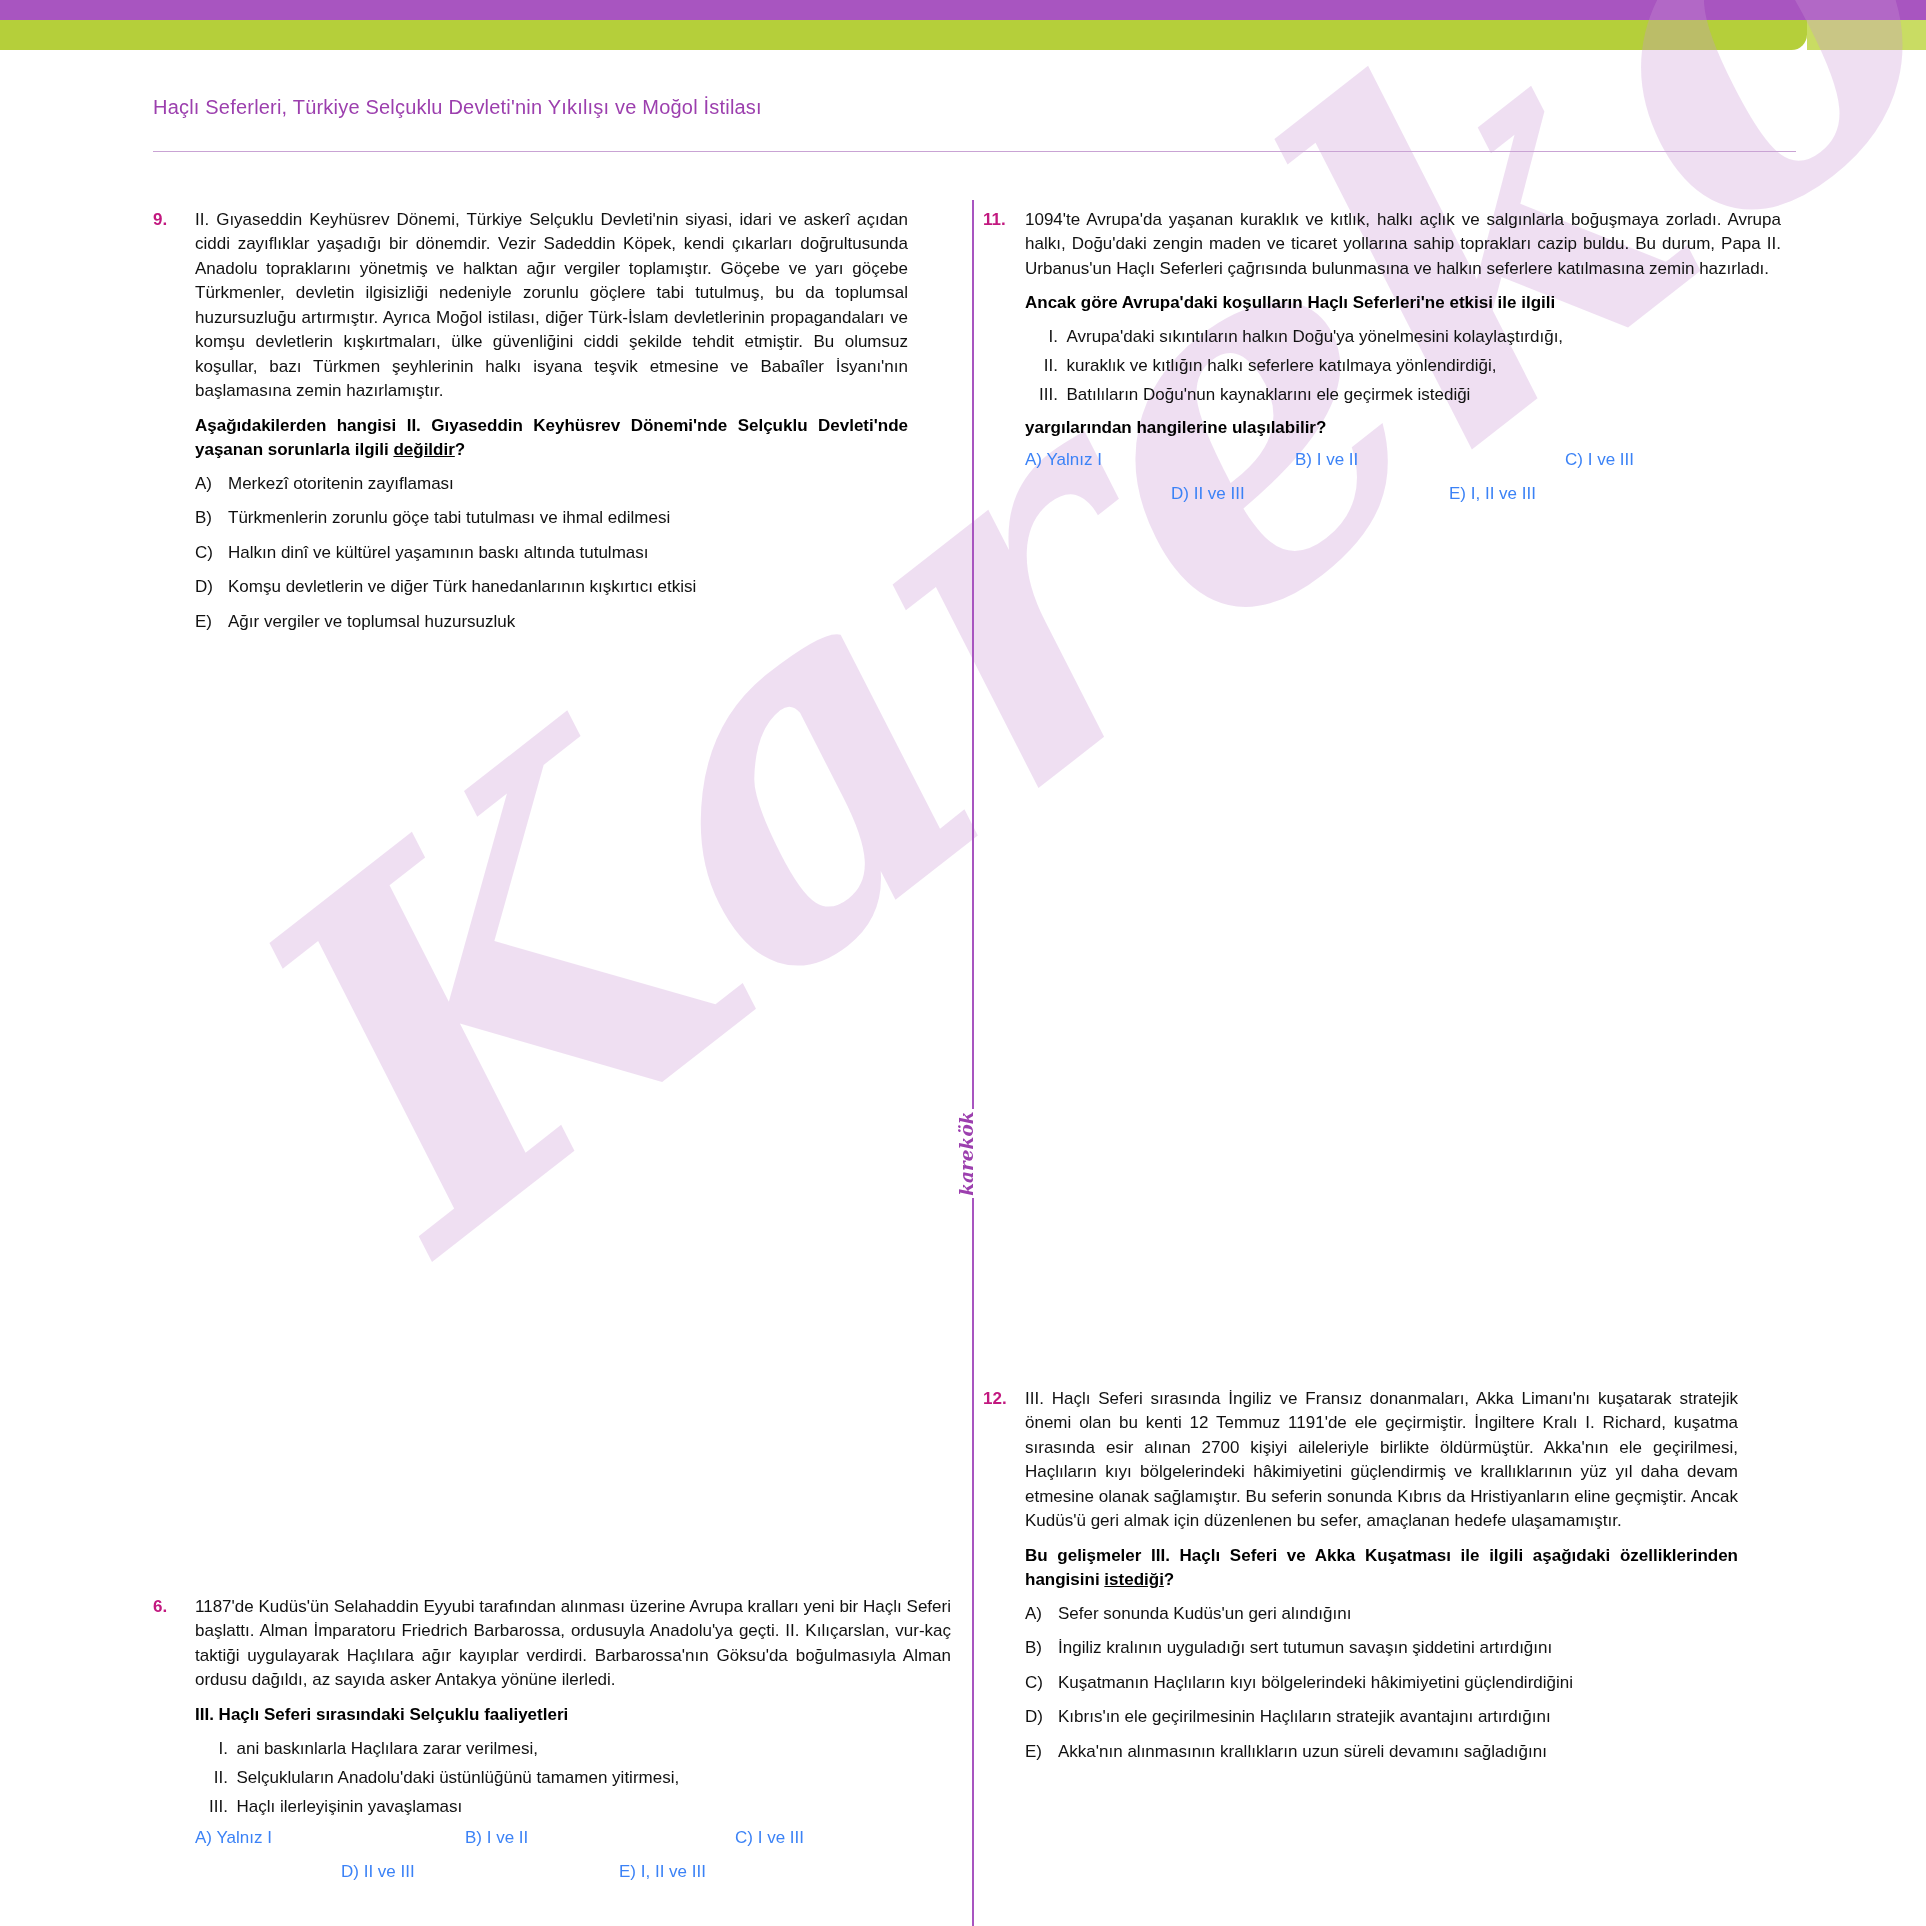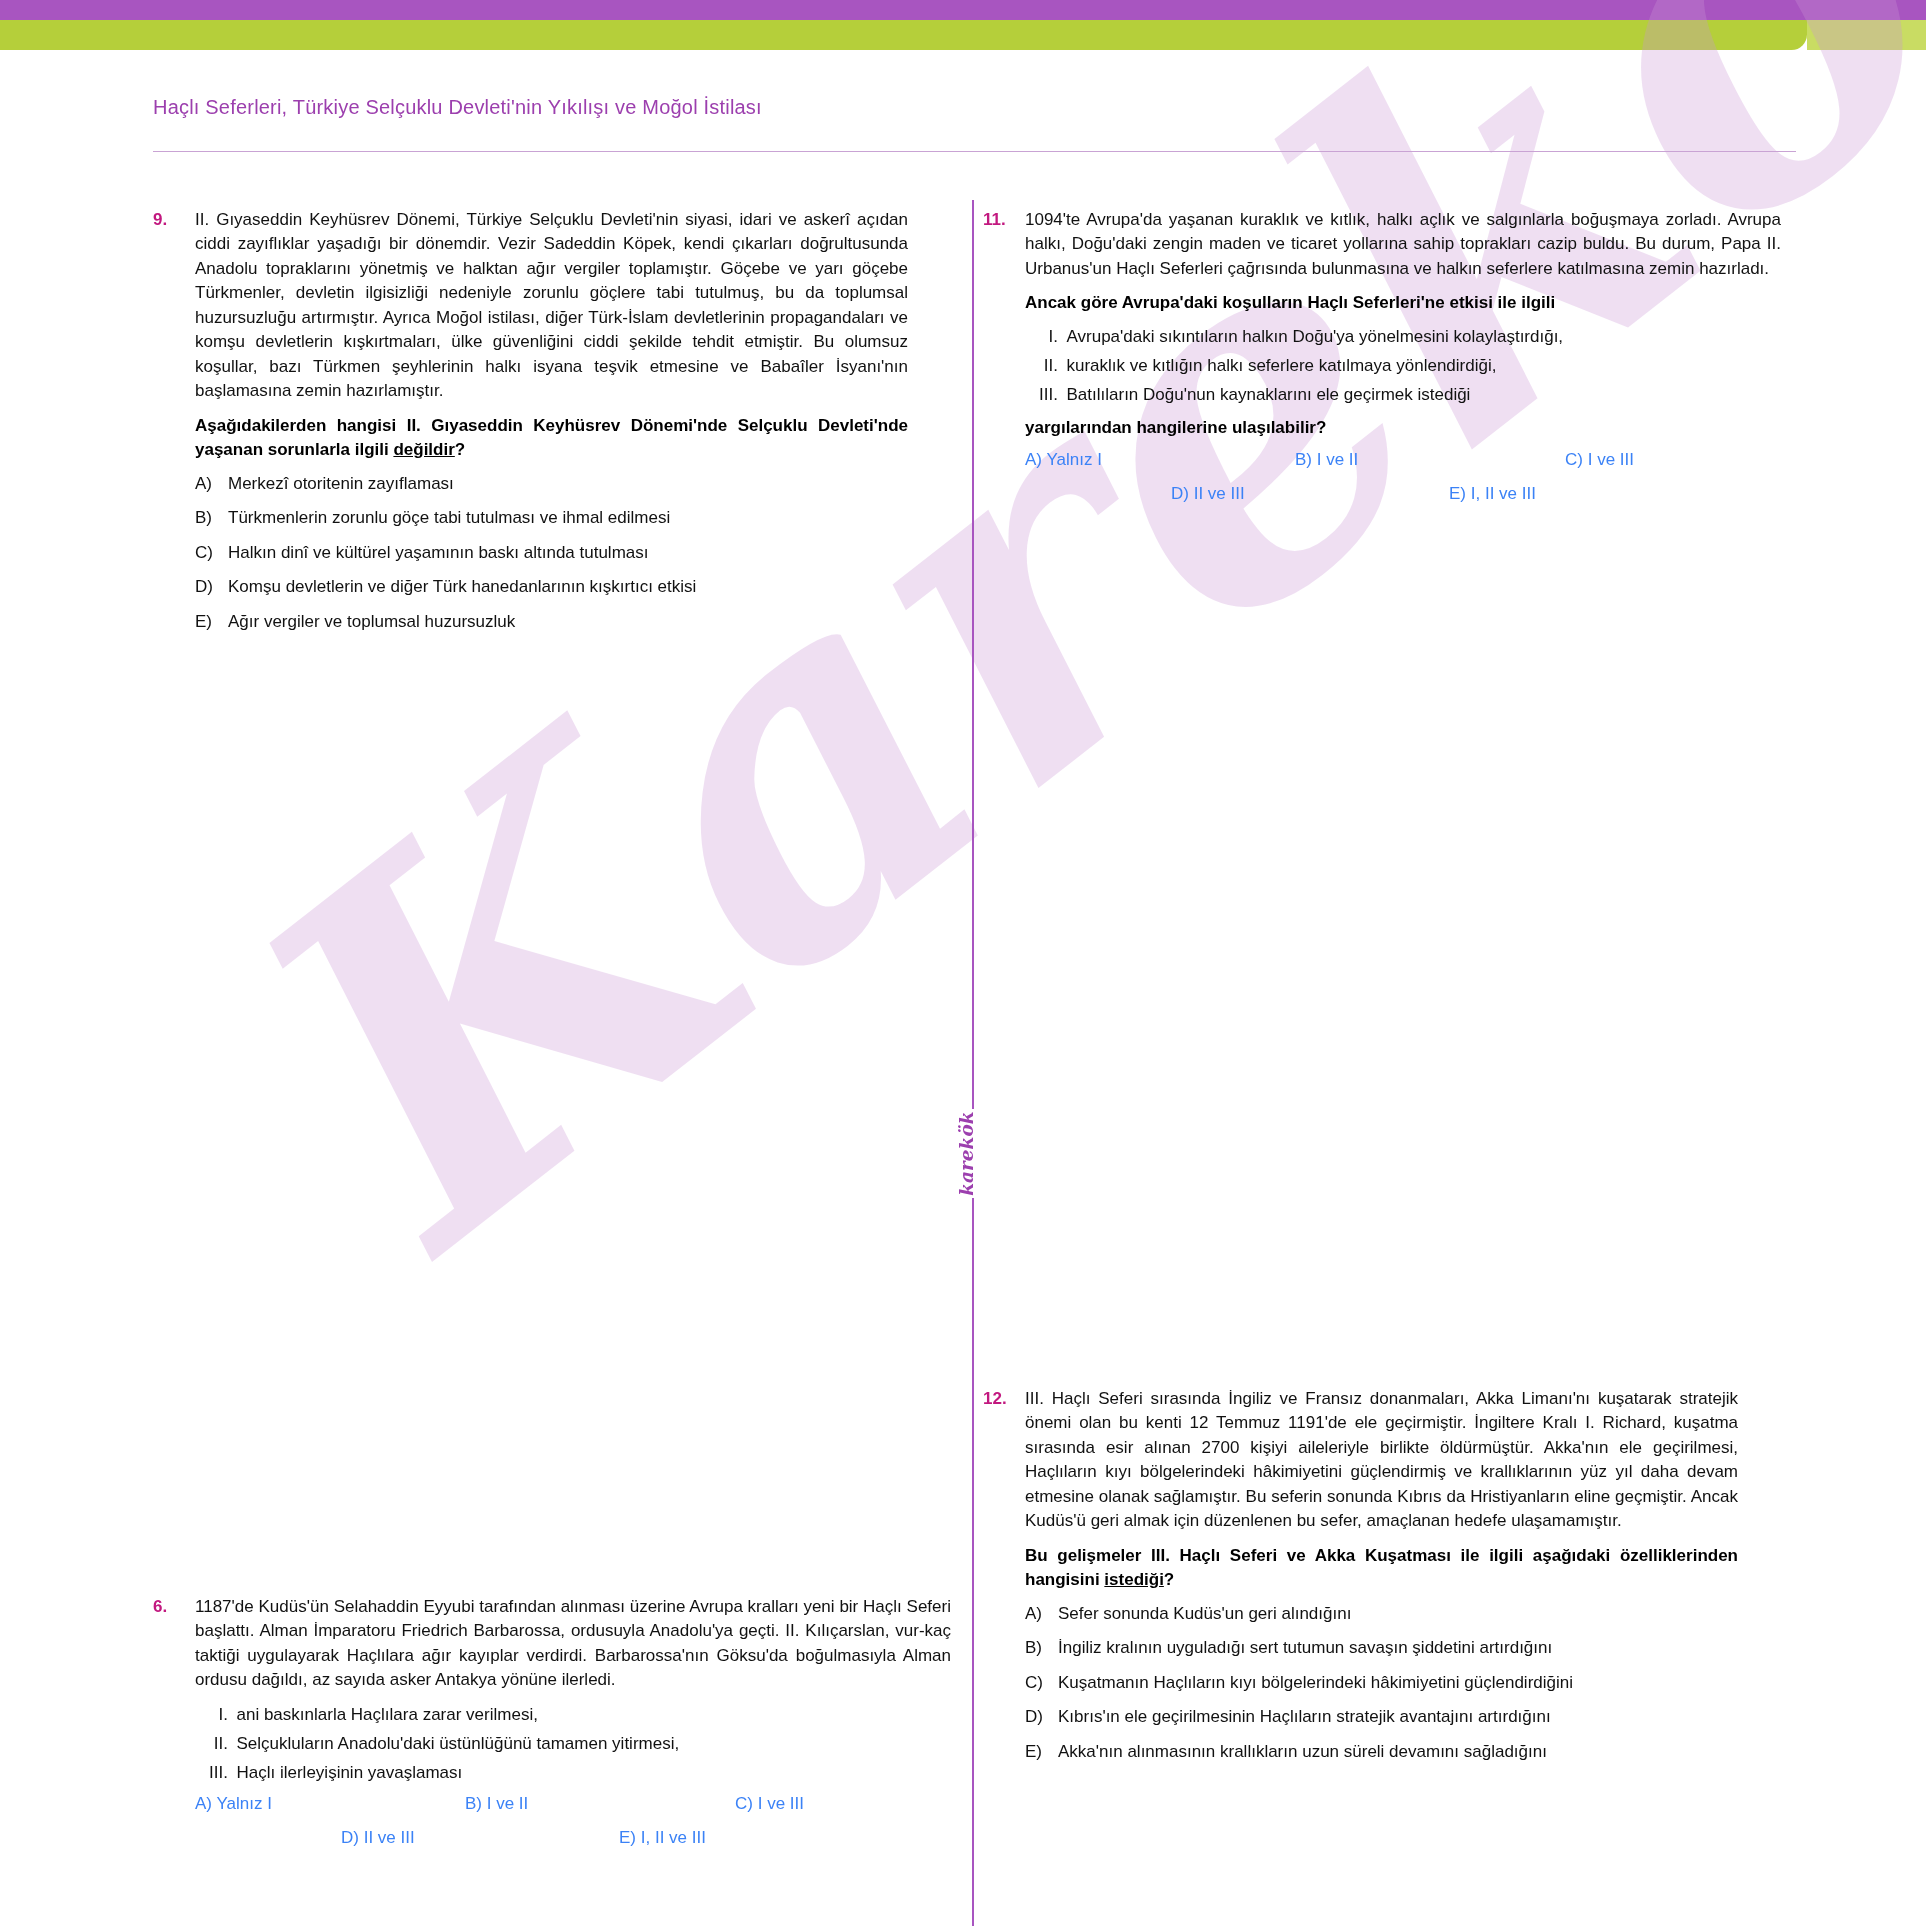--- a/index.html
+++ b/index.html
@@ -258,20 +258,21 @@
           </ul>
         </div>
       </div>
     </div>
 
     <div class="q-block abs" style="top: 1387px; left: 0; width: 755px;">
       <div class="q-row">
         <div class="q-num">6.</div>
         <div class="q-body">
           <p class="para">1187'de Kudüs'ün Selahaddin Eyyubi tarafından alınması üzerine Avrupa kralları yeni bir Haçlı Seferi başlattı. Alman İmparatoru Friedrich Barbarossa, ordusuyla Anadolu'ya geçti. II. Kılıçarslan, vur-kaç taktiği uygulayarak Haçlılara ağır kayıplar verdirdi. Barbarossa'nın Göksu'da boğulmasıyla Alman ordusu dağıldı, az sayıda asker Antakya yönüne ilerledi.</p>
+          <p class="prompt">III. Haçlı Seferi sırasındaki Selçuklu faaliyetleri</p>
           <ul class="roman-list">
             <li class="roman-item">
               <span class="roman-marker">I.</span>
               <span class="roman-text">ani baskınlarla Haçlılara zarar verilmesi,</span>
             </li>
             <li class="roman-item">
               <span class="roman-marker">II.</span>
               <span class="roman-text">Selçukluların Anadolu'daki üstünlüğünü tamamen yitirmesi,</span>
             </li>
             <li class="roman-item">

